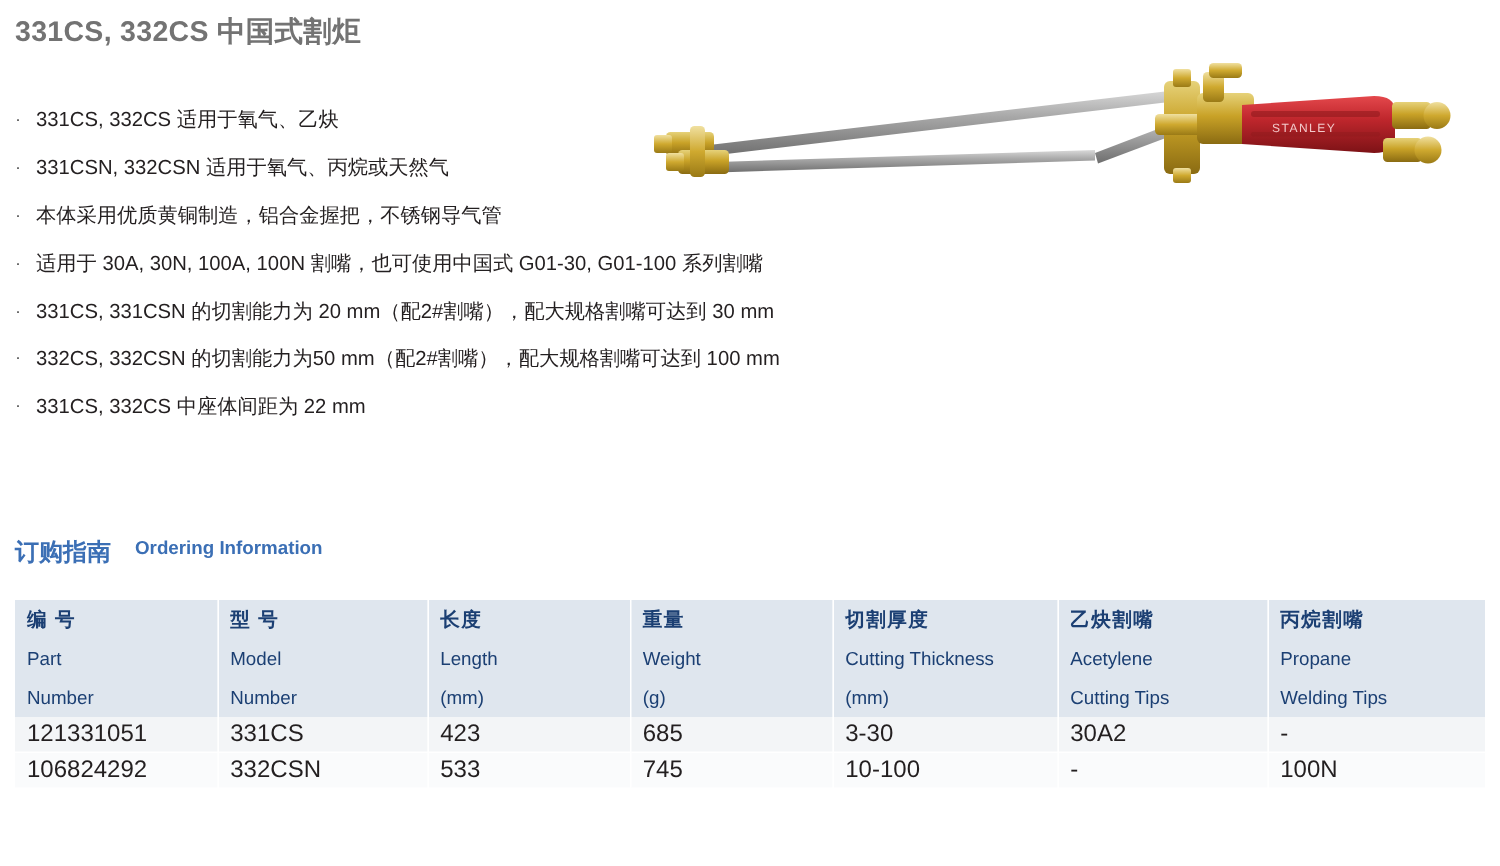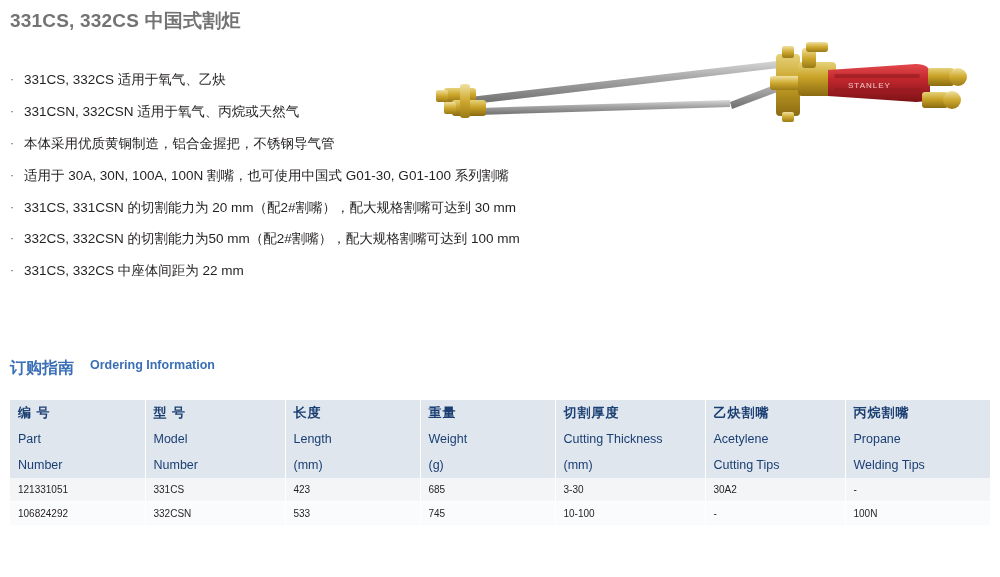--- a/index.html
+++ b/index.html
@@ -116,21 +116,21 @@
     letter-spacing: 1px;
   }
   .order-table tbody td {
     background: #f3f5f7;
     padding: 0 8px;
     height: 23px;
     line-height: 23px;
     color: #231f20;
     border-bottom: 1px solid #ffffff;
     border-right: 1px solid #ffffff;
-    font-size: 10px;
+    font-size: 16px;
   }
   .order-table tbody tr:nth-child(even) td {
     background: #fafbfc;
   }
   .order-table thead th {
     border-right: 1px solid #ffffff;
   }
   .col-0 { width: 135px; }
   .col-1 { width: 140px; }
   .col-2 { width: 135px; }

